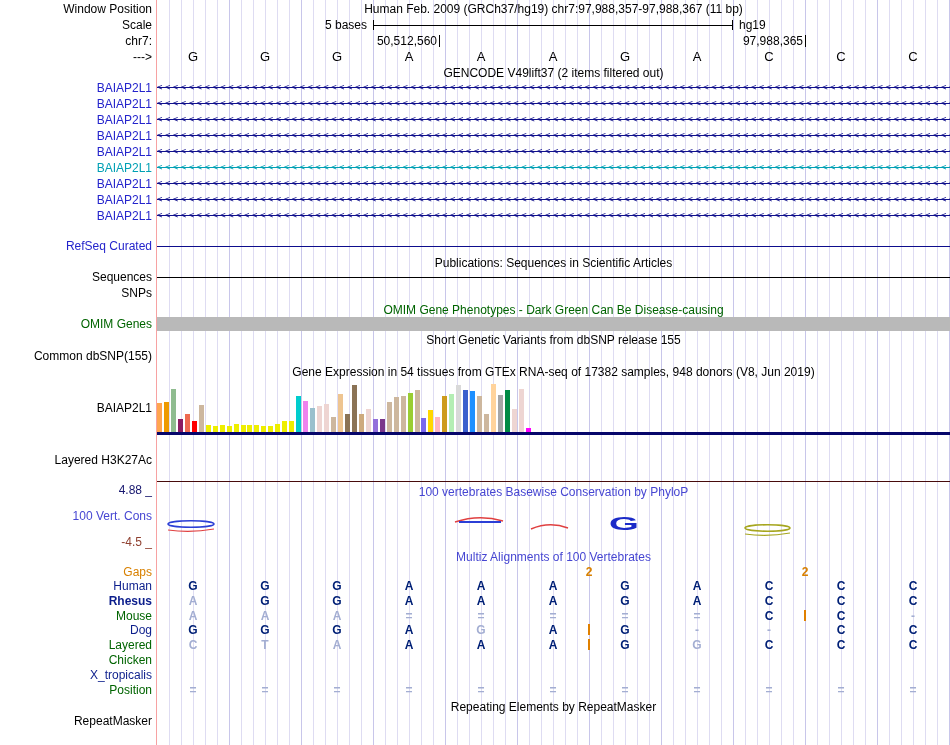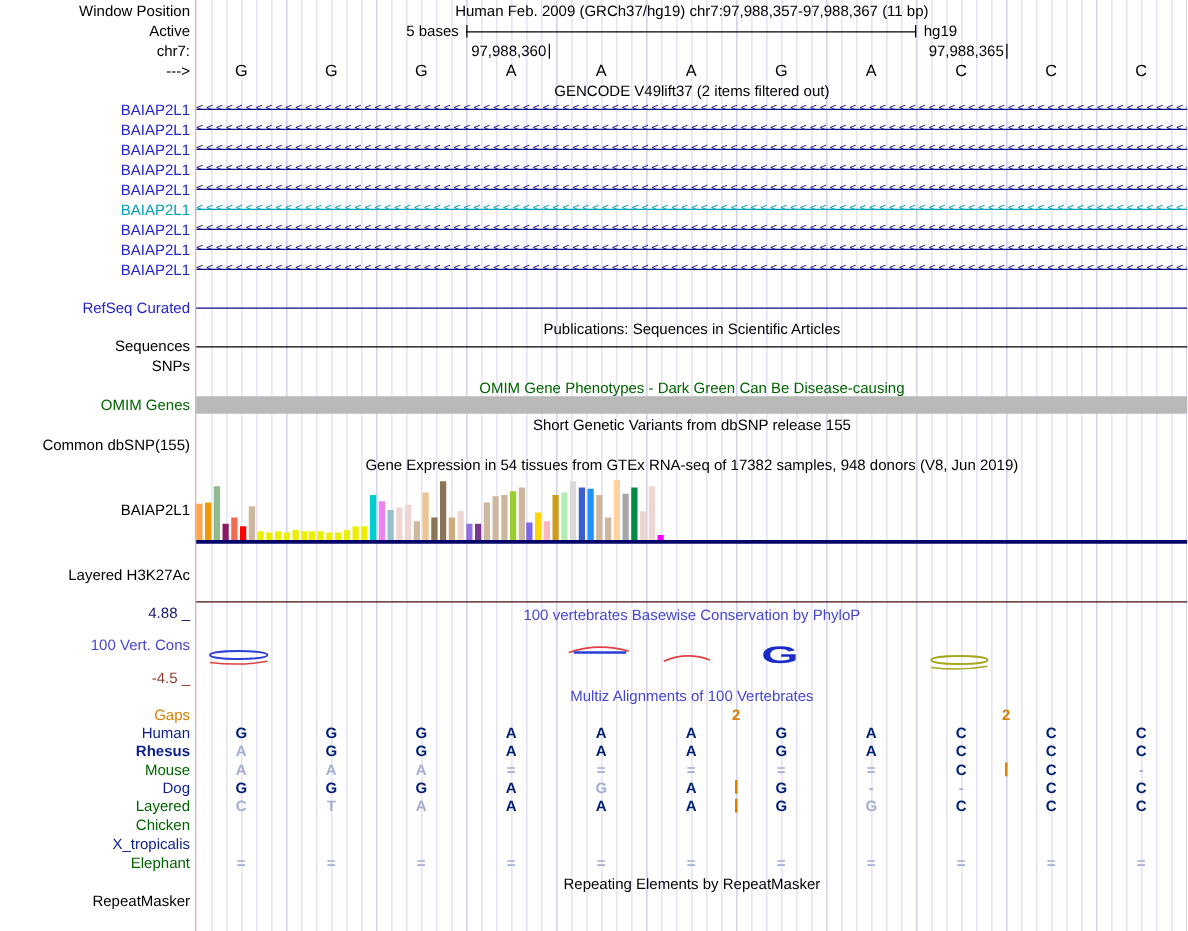--- a/index.html
+++ b/index.html
@@ -92,29 +92,29 @@
       <div class="grid" style="left: 913px; background: rgb(222, 220, 242);"></div>
       <div class="grid" style="left: 925px; background: rgb(222, 220, 242);"></div>
       <div class="grid" style="left: 937px; background: rgb(222, 220, 242);"></div>
       <div class="grid" style="left: 949px; background: rgb(200, 198, 234);"></div>
     </div>
   <div class="abs" id="redline" style="left: 156px; top: 0px; width: 1px; height: 745px; background: rgb(247, 162, 162);"></div>
 
   <div class="lbl" style="top:2px;">Window Position</div>
   <div class="title" style="top:2px;">Human Feb. 2009 (GRCh37/hg19)   chr7:97,988,357-97,988,367 (11 bp)</div>
 
-  <div class="lbl" style="top:18px;">Active</div>
+  <div class="lbl" style="top:18px;">Scale</div>
   <div class="abs" style="left:257px;top:18px;width:110px;text-align:right;">5 bases</div>
   <div class="hline" style="left:373px;top:25px;width:360px;"></div>
   <div class="vline" style="left:373px;top:20px;height:10px;"></div>
   <div class="vline" style="left:732px;top:20px;height:10px;"></div>
   <div class="abs" style="left:739px;top:18px;">hg19</div>
 
   <div class="lbl" style="top:34px;">chr7:</div>
-  <div class="abs" style="left:317px;top:34px;width:120px;text-align:right;">97,988,360</div>
+  <div class="abs" style="left:317px;top:34px;width:120px;text-align:right;">50,512,560</div>
   <div class="vline" style="left:439px;top:35px;height:12px;"></div>
   <div class="abs" style="left:683px;top:34px;width:120px;text-align:right;">97,988,365</div>
   <div class="vline" style="left:805px;top:35px;height:12px;"></div>
 
   <div class="lbl" style="top:50px;">---&gt;</div>
   <div id="bases-row">
       <div class="basecell" style="left: 157px; top: 50px;">G</div>
       <div class="basecell" style="left: 229px; top: 50px;">G</div>
       <div class="basecell" style="left: 301px; top: 50px;">G</div>
       <div class="basecell" style="left: 373px; top: 50px;">A</div>
@@ -335,21 +335,21 @@
       <div class="aligncell" style="left: 445px; top: 638px; color: rgb(0, 32, 118);">A</div>
       <div class="aligncell" style="left: 517px; top: 638px; color: rgb(0, 32, 118);">A</div>
       <div class="aligncell" style="left: 589px; top: 638px; color: rgb(0, 32, 118);">G</div>
       <div class="aligncell" style="left: 661px; top: 638px; color: rgb(163, 174, 210);">G</div>
       <div class="aligncell" style="left: 733px; top: 638px; color: rgb(0, 32, 118);">C</div>
       <div class="aligncell" style="left: 805px; top: 638px; color: rgb(0, 32, 118);">C</div>
       <div class="aligncell" style="left: 877px; top: 638px; color: rgb(0, 32, 118);">C</div>
       <div class="insert" style="left: 588px; top: 639px; background: rgb(224, 128, 0);"></div>
       <div class="lbl" style="top: 653px; color: rgb(0, 100, 0); font-weight: normal;">Chicken</div>
       <div class="lbl" style="top: 668px; color: rgb(12, 30, 140); font-weight: normal;">X_tropicalis</div>
-      <div class="lbl" style="top: 683px; color: rgb(0, 100, 0); font-weight: normal;">Elephant</div>
+      <div class="lbl" style="top: 683px; color: rgb(0, 100, 0); font-weight: normal;">Position</div>
       <div class="aligncell" style="left: 157px; top: 683px; color: rgb(163, 174, 210);">=</div>
       <div class="aligncell" style="left: 229px; top: 683px; color: rgb(163, 174, 210);">=</div>
       <div class="aligncell" style="left: 301px; top: 683px; color: rgb(163, 174, 210);">=</div>
       <div class="aligncell" style="left: 373px; top: 683px; color: rgb(163, 174, 210);">=</div>
       <div class="aligncell" style="left: 445px; top: 683px; color: rgb(163, 174, 210);">=</div>
       <div class="aligncell" style="left: 517px; top: 683px; color: rgb(163, 174, 210);">=</div>
       <div class="aligncell" style="left: 589px; top: 683px; color: rgb(163, 174, 210);">=</div>
       <div class="aligncell" style="left: 661px; top: 683px; color: rgb(163, 174, 210);">=</div>
       <div class="aligncell" style="left: 733px; top: 683px; color: rgb(163, 174, 210);">=</div>
       <div class="aligncell" style="left: 805px; top: 683px; color: rgb(163, 174, 210);">=</div>

